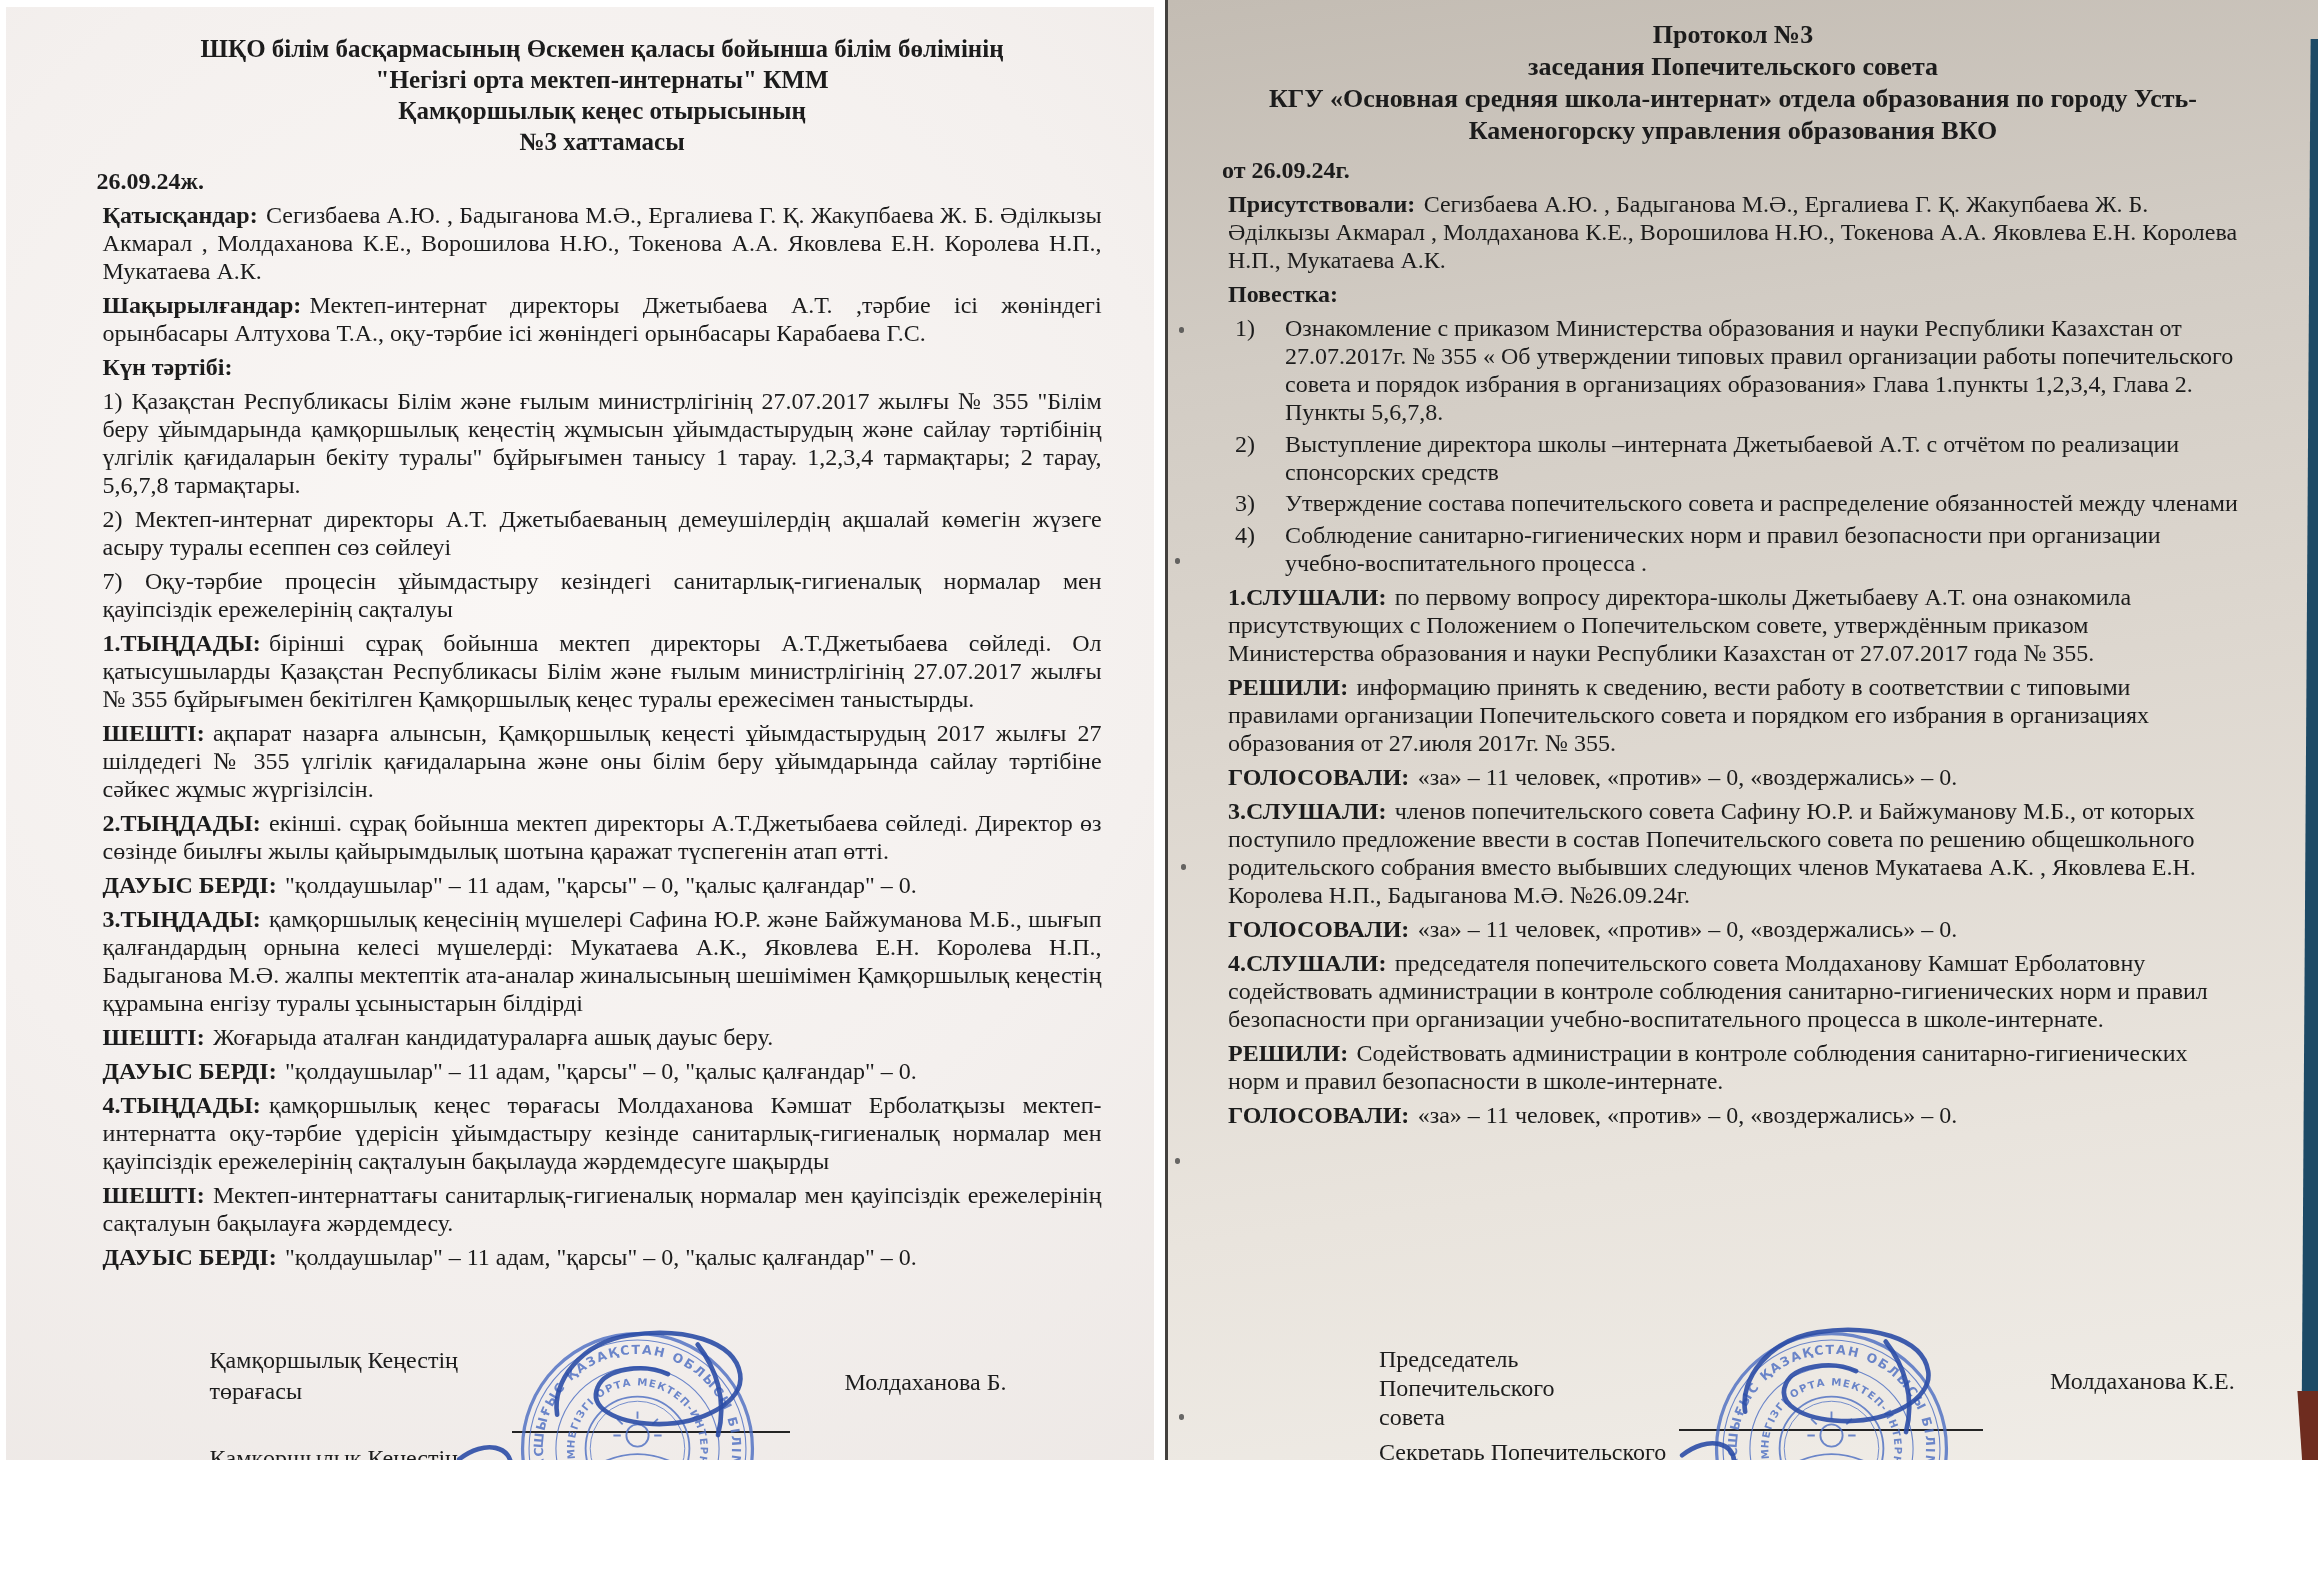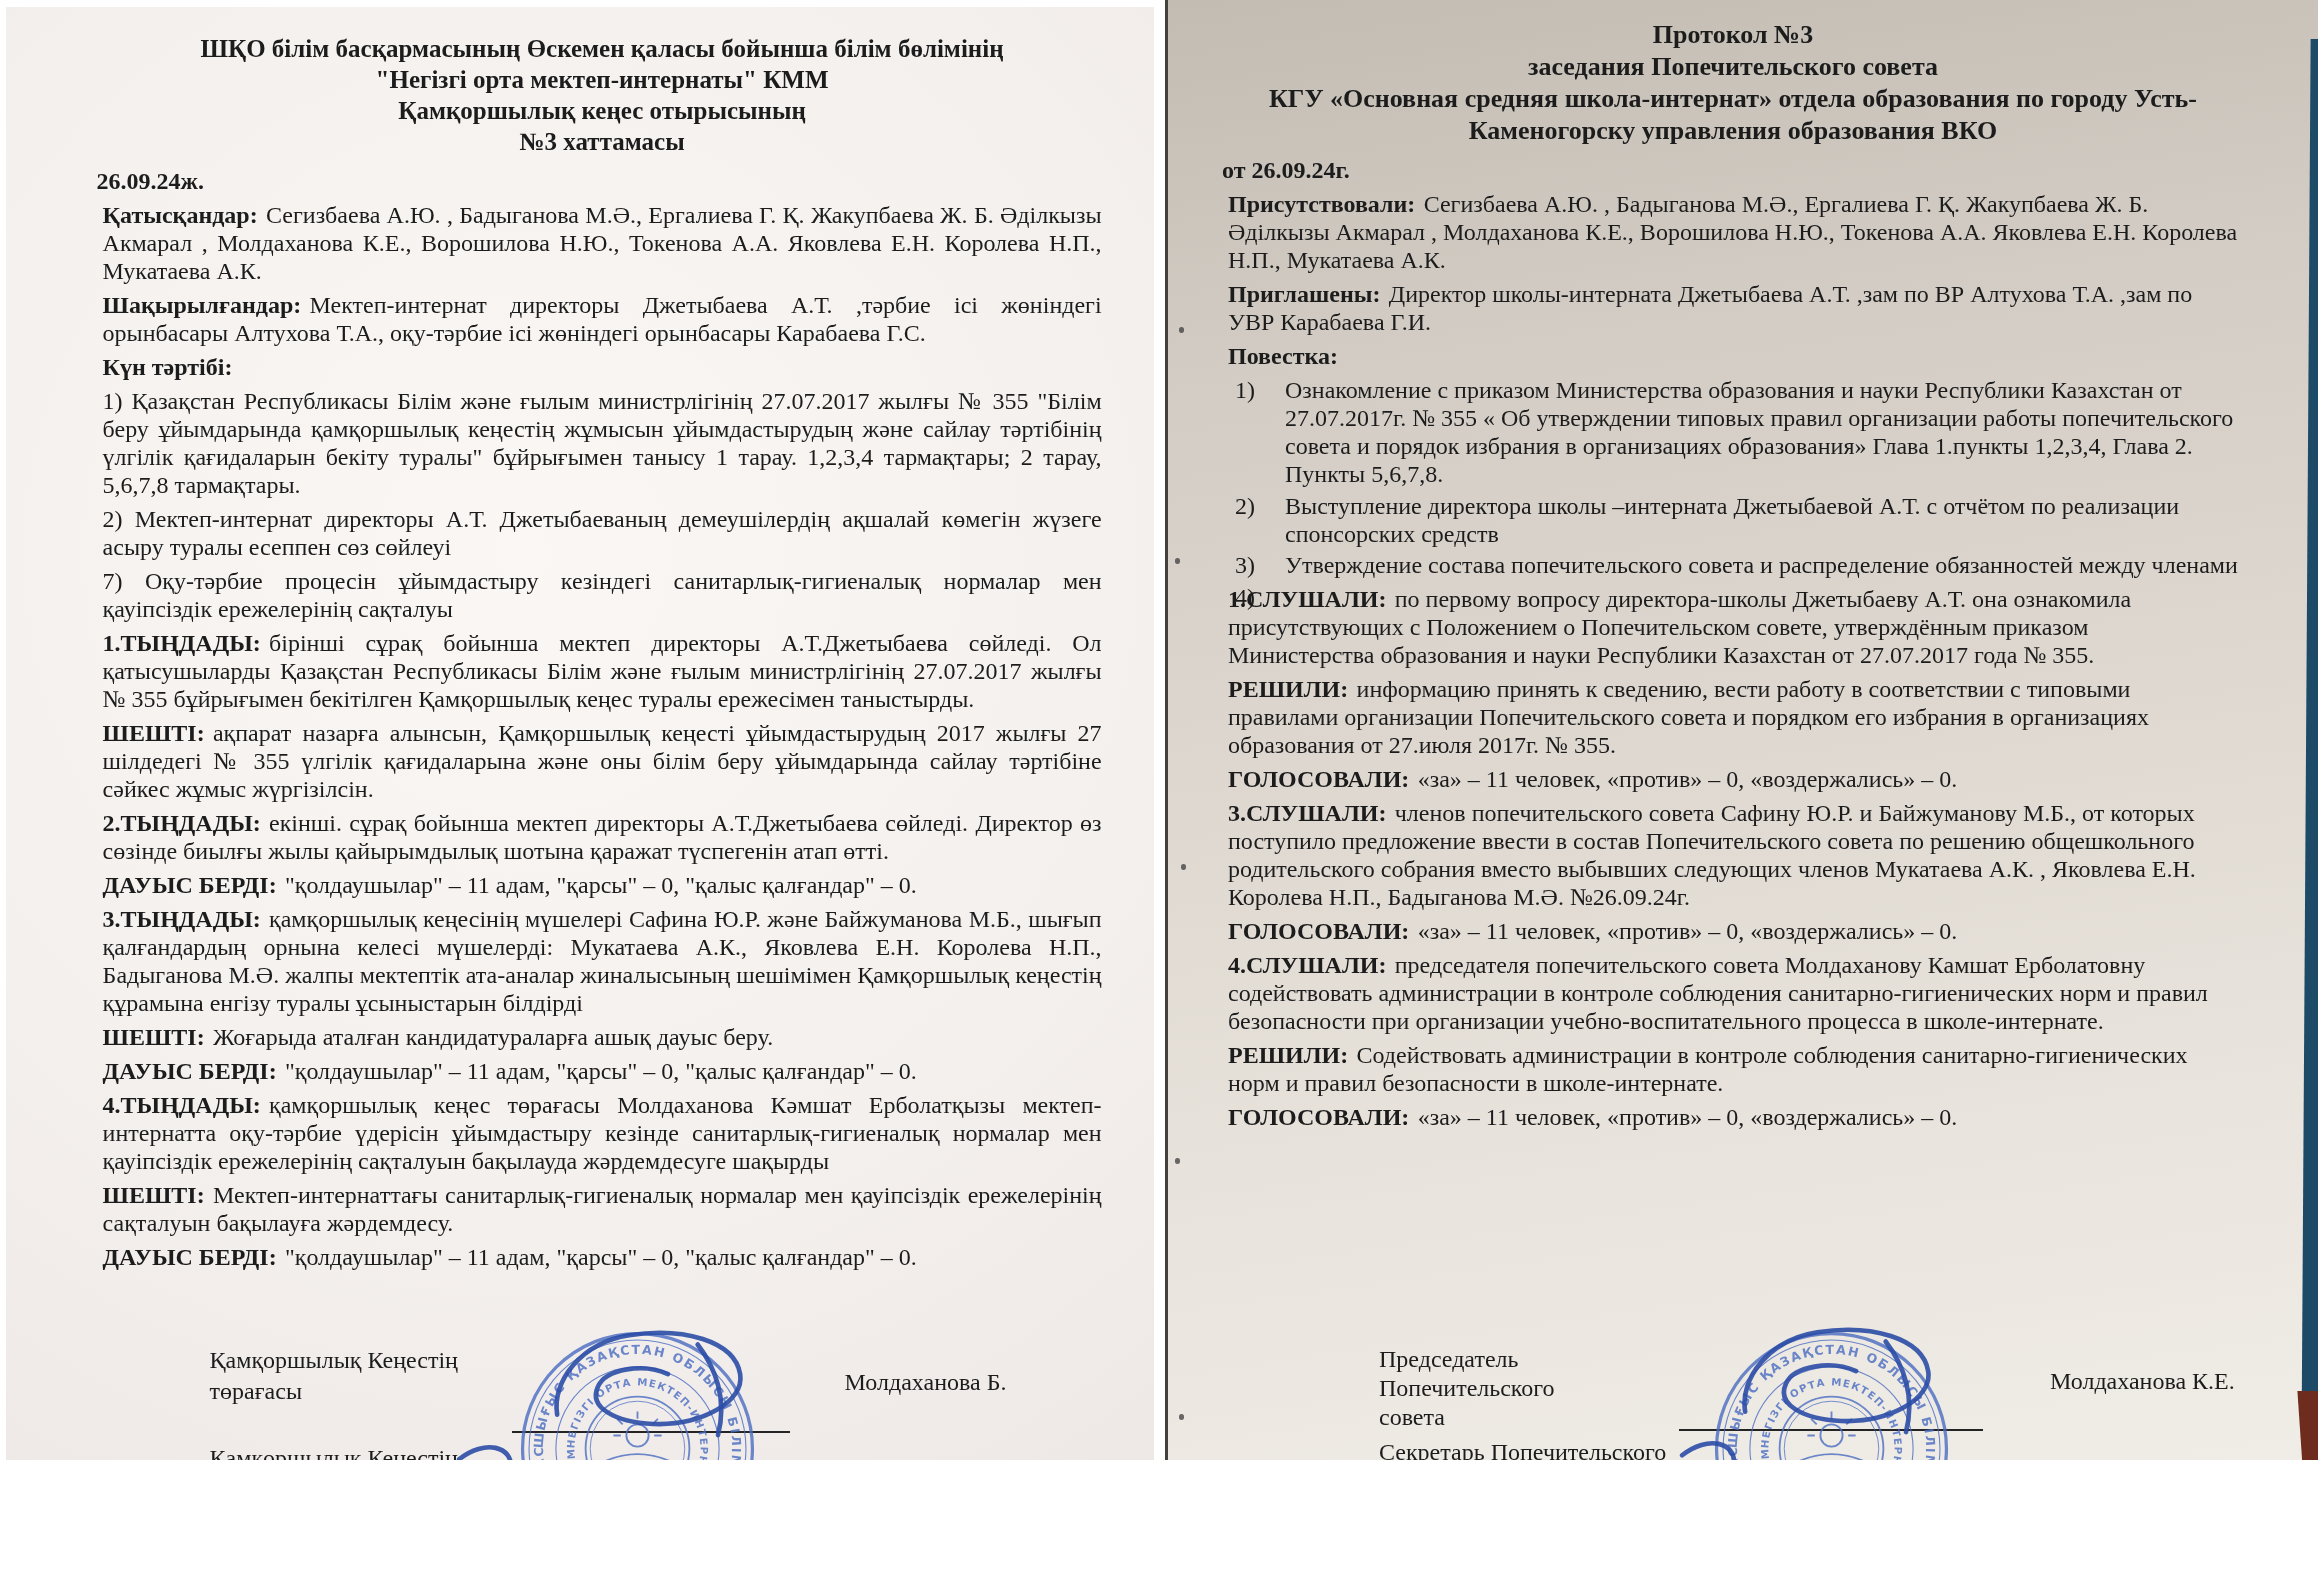--- a/index.html
+++ b/index.html
@@ -120,26 +120,25 @@
 
   <div class="page page-right">
     <div class="content-r">
       <div class="hdr hdr-r">
         <div>Протокол №3</div>
         <div>заседания Попечительского совета</div>
         <div>КГУ «Основная средняя школа-интернат»  отдела образования по городу Усть-Каменогорску управления образования ВКО</div>
       </div>
       <div class="date-line">от 26.09.24г.</div>
       <p><b class="plabel">Присутствовали:</b><span>Сегизбаева А.Ю. ,  Бадыганова М.Ә., Ергалиева  Г. Қ. Жакупбаева Ж. Б. Әділкызы Акмарал ,  Молдаханова  К.Е.,  Ворошилова Н.Ю.,  Токенова А.А. Яковлева Е.Н. Королева Н.П., Мукатаева А.К.</span></p>
-      <p><b class="plabel">Приглашены:</b><span>Директор школы-интерната Джетыбаева А.Т. ,зам по ВР   Алтухова Т.А. ,зам по УВР Карабаева Г.И.</span></p>
       <p><b class="plabel">Повестка:</b></p>
       <div class="pv-item"><span class="pv-num">1)</span><span>Ознакомление с приказом Министерства образования и науки Республики Казахстан от 27.07.2017г. № 355 « Об утверждении типовых правил организации работы попечительского совета и порядок избрания в организациях образования» Глава 1.пункты 1,2,3,4, Глава 2. Пункты 5,6,7,8.</span></div>
       <div class="pv-item"><span class="pv-num">2)</span><span>Выступление директора школы –интерната  Джетыбаевой А.Т. с отчётом по реализации спонсорских средств</span></div>
       <div class="pv-item"><span class="pv-num">3)</span><span>Утверждение состава попечительского совета и распределение обязанностей между членами</span></div>
-      <div class="pv-item"><span class="pv-num">4)</span></div>
+      <div class="pv-item"><span class="pv-num">4)</span><span>Соблюдение  санитарно-гигиенических норм и правил  безопасности при организации учебно-воспитательного процесса .</span></div>
       <p class="gap-sm"><b class="plabel">1.СЛУШАЛИ:</b><span>по первому вопросу директора-школы Джетыбаеву А.Т.  она ознакомила присутствующих с Положением о Попечительском совете, утверждённым приказом Министерства образования и науки Республики Казахстан от 27.07.2017 года № 355.</span></p>
       <p class="gap-sm"><b class="plabel">РЕШИЛИ:</b><span>информацию  принять к сведению, вести работу в соответствии с типовыми правилами организации Попечительского совета и порядком его избрания в организациях образования от 27.июля 2017г. № 355.</span></p>
       <p class="gap-sm"><b class="plabel">ГОЛОСОВАЛИ:</b><span>«за» – 11 человек, «против» – 0, «воздержались» – 0.</span></p>
       <p class="gap-sm"><b class="plabel">3.СЛУШАЛИ:</b><span>членов попечительского совета  Сафину Ю.Р. и Байжуманову М.Б., от которых поступило предложение  ввести в состав  Попечительского совета   по решению общешкольного родительского собрания вместо выбывших    следующих членов Мукатаева А.К. , Яковлева Е.Н. Королева Н.П.,  Бадыганова  М.Ә. №26.09.24г.</span></p>
       <p class="gap-sm"><b class="plabel">ГОЛОСОВАЛИ:</b><span>«за» – 11 человек, «против» – 0, «воздержались» – 0.</span></p>
       <p class="gap-sm"><b class="plabel">4.СЛУШАЛИ:</b><span>председателя попечительского совета Молдаханову Камшат  Ерболатовну содействовать администрации в контроле  соблюдения санитарно-гигиенических норм   и правил безопасности при организации учебно-воспитательного процесса в школе-интернате.</span></p>
       <p class="gap-sm"><b class="plabel">РЕШИЛИ:</b><span>Содействовать администрации в контроле  соблюдения санитарно-гигиенических норм  и правил безопасности  в школе-интернате.</span></p>
       <p class="gap-sm"><b class="plabel">ГОЛОСОВАЛИ:</b><span>«за» – 11 человек, «против» – 0, «воздержались» – 0.</span></p>
     </div>
 

